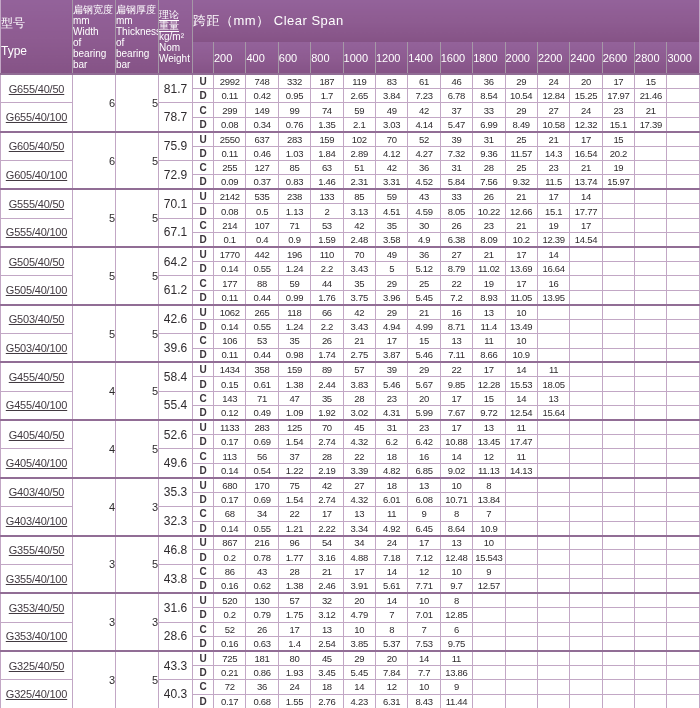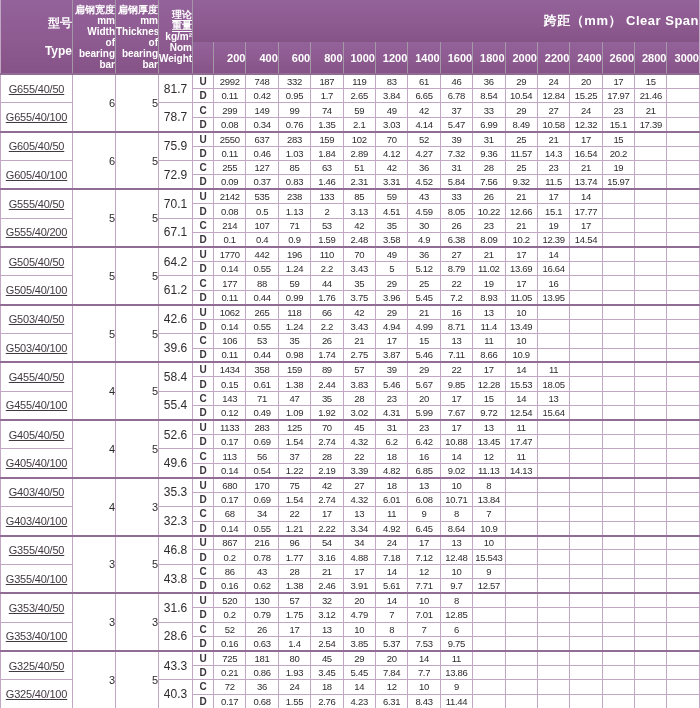--- a/index.html
+++ b/index.html
@@ -15,27 +15,27 @@
     width:700px;height:708px;overflow:hidden;background:#fff;
     font-family:"Liberation Sans","DejaVu Sans",sans-serif;
     position:relative;
   }
   table{border-collapse:collapse;table-layout:fixed;width:700px;}
   td,th{padding:0;margin:0;overflow:hidden;white-space:nowrap;}
 
   
   thead th{
     background:linear-gradient(180deg,#93629a 0%,#8d5b90 55%,#855386 100%);
-    color:#fff;font-weight:bold;vertical-align:middle;text-align:right;
+    color:#fff;font-weight:normal;vertical-align:middle;text-align:left;
   }
   th.left-head{border-left:1px solid var(--header-line);font-size:10px;line-height:11px;}
-  th.left-head:first-child{border-left:none;padding-left:43px;}
+  th.left-head:first-child{border-left:none;}
   th.type-head{font-size:12px;line-height:14px;}
   th.type-head .gap{display:block;height:14px;}
-  th.span-head{font-size:13px;letter-spacing:.5px;vertical-align:middle;border-left:1px solid var(--header-line);padding-left:37px;}
+  th.span-head{font-size:13px;letter-spacing:.5px;vertical-align:middle;border-left:1px solid var(--header-line);}
   tr.num-row th{font-size:11px;height:31px;border-left:1px solid var(--header-line);vertical-align:middle;}
   tr.num-row th.ud-spacer{border-left:1px solid var(--header-line);}
   thead tr.top-row{height:42px;}
   .ul{text-decoration:underline;text-underline-offset:2px;}
 
   
   tbody{border-top:2px solid var(--sep);}
   tbody tr{height:14.43px;}
   tbody td{
     border:1px solid var(--grid);
@@ -132,21 +132,21 @@
           <td class="val-cell"></td>
         </tr>
         <tr>
           <td class="ud-cell">D</td>
           <td class="val-cell">0.11</td>
           <td class="val-cell">0.42</td>
           <td class="val-cell">0.95</td>
           <td class="val-cell">1.7</td>
           <td class="val-cell">2.65</td>
           <td class="val-cell">3.84</td>
-          <td class="val-cell">6.65</td>
+          <td class="val-cell">7.23</td>
           <td class="val-cell">6.78</td>
           <td class="val-cell">8.54</td>
           <td class="val-cell">10.54</td>
           <td class="val-cell">12.84</td>
           <td class="val-cell">15.25</td>
           <td class="val-cell">17.97</td>
           <td class="val-cell">21.46</td>
           <td class="val-cell"></td>
         </tr>
         <tr>
@@ -299,21 +299,21 @@
           <td class="val-cell">8.05</td>
           <td class="val-cell">10.22</td>
           <td class="val-cell">12.66</td>
           <td class="val-cell">15.1</td>
           <td class="val-cell">17.77</td>
           <td class="val-cell"></td>
           <td class="val-cell"></td>
           <td class="val-cell"></td>
         </tr>
         <tr>
-          <td class="type-cell" rowspan="2">G555/40/200</td>
+          <td class="type-cell" rowspan="2">G555/40/100</td>
           <td class="weight-cell" rowspan="2">67.1</td>
           <td class="ud-cell">C</td>
           <td class="val-cell">214</td>
           <td class="val-cell">107</td>
           <td class="val-cell">71</td>
           <td class="val-cell">53</td>
           <td class="val-cell">42</td>
           <td class="val-cell">35</td>
           <td class="val-cell">30</td>
           <td class="val-cell">26</td>

